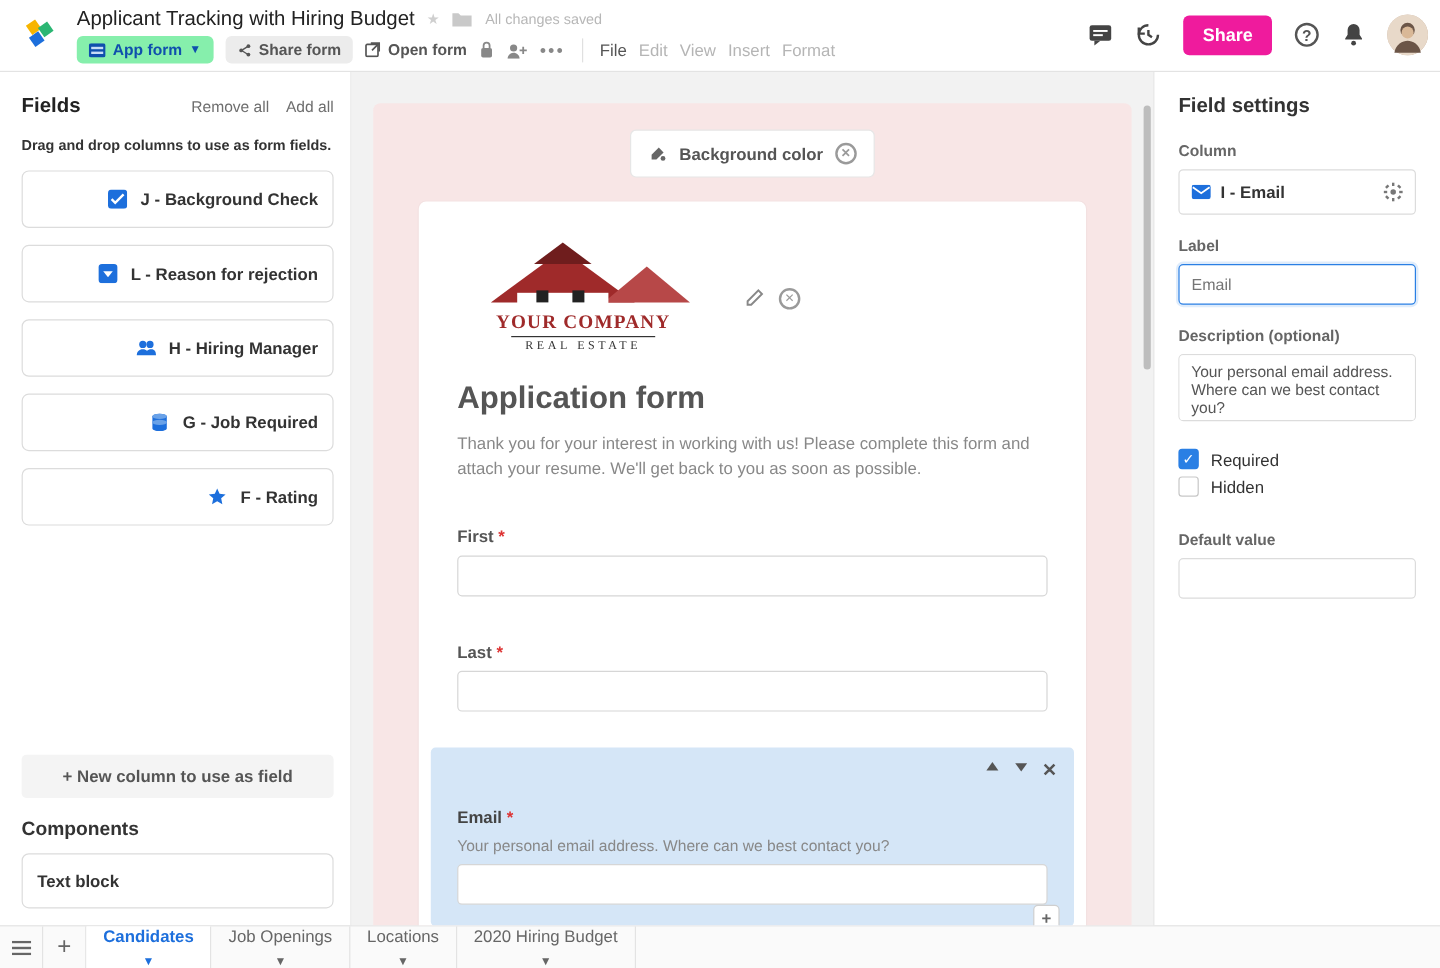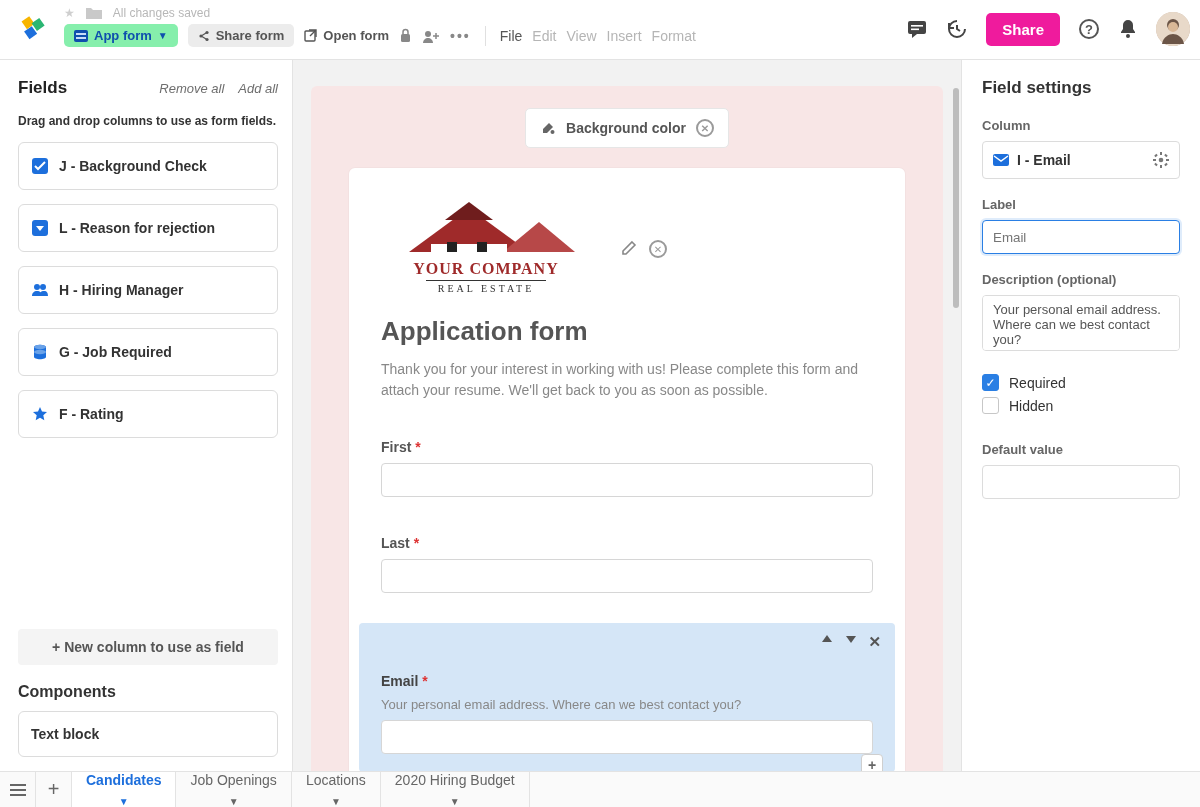--- a/index.html
+++ b/index.html
@@ -29,23 +29,23 @@
   .spacer{flex:1;}
   .right-tools{display:flex;align-items:center;gap:18px;margin-top:6px;}
   .icon-btn{background:none;border:none;color:#555;font-size:20px;line-height:1;}
   .share-btn{background:var(--pink);color:#fff;font-weight:700;padding:8px 16px;border-radius:5px;font-size:15px;}
   .avatar{width:34px;height:34px;border-radius:50%;background:linear-gradient(135deg,#d7c6b6,#b79b85);display:flex;align-items:center;justify-content:center;font-size:18px;}
   
   .main{flex:1;display:flex;min-height:0;}
   .left{width:293px;border-right:1px solid var(--border);padding:18px 14px 0 18px;display:flex;flex-direction:column;min-height:0;}
   .left h2{margin:0;font-size:17px;font-weight:700;color:#222;}
   .left-head{display:flex;align-items:center;justify-content:space-between;margin-bottom:10px;}
-  .left-links a{color:#6e6e6e;font-size:13px;margin-left:10px;cursor:pointer;font-style:italic;}
+  .left-links a{color:#6e6e6e;font-size:13px;margin-left:10px;cursor:pointer;}
   .left-note{font-size:12px;font-weight:700;color:#333;margin:6px 0 14px;}
-  .field-card{border:1px solid #dcdcdc;border-radius:6px;padding:14px 12px;display:flex;align-items:center;gap:10px;margin-bottom:14px;background:#fff;font-weight:700;font-size:14px;color:#333;}
+  .field-card{border:1px solid #dcdcdc;border-radius:6px;padding:14px 12px;display:flex;align-items:center;gap:10px;margin-bottom:14px;background:#fff;font-weight:700;font-size:14px;color:#333;justify-content:flex-end;}
   .field-icon{width:18px;height:18px;flex:0 0 18px;color:var(--blue);display:flex;align-items:center;justify-content:center;}
   .new-col{margin-top:auto;}
   .new-col-btn{width:100%;text-align:center;background:var(--soft);color:#555;padding:10px;border-radius:4px;font-weight:600;font-size:14px;}
   .components-h{font-size:16px;font-weight:700;margin:18px 0 10px;}
   .comp-card{border:1px solid #dcdcdc;border-radius:6px;padding:14px 12px;font-weight:600;color:#333;}
   
   .center{flex:1;background:#f2f2f2;position:relative;min-height:0;display:flex;justify-content:center;overflow:hidden;}
   .center-inner{width:100%;max-width:660px;padding-top:26px;}
   .rose-panel{background:var(--rose);border-radius:6px;min-height:1300px;position:relative;padding-top:22px;margin:0 14px;}
   .bg-pill{display:flex;align-items:center;gap:10px;background:#fff;border:1px solid #e6e6e6;border-radius:5px;padding:10px 14px;font-weight:600;color:#555;margin:0 auto 20px;width:fit-content;}
@@ -103,20 +103,21 @@
     <svg viewBox="0 0 40 40">
         <g transform="rotate(10 20 20)">
       <rect x="8" y="8" width="11" height="11" fill="#f7b500" transform="rotate(45 13 13)"></rect>
       <rect x="20" y="8" width="11" height="11" fill="#2bb673" transform="rotate(45 25 13)"></rect>
       <rect x="13" y="19" width="11" height="11" fill="#1d6fdc" transform="rotate(45 18 24)"></rect>
     </g>
       </svg>
   </div>
   <div class="doc-area">
     <div class="doc-row">
+      <div class="doc-title">Applicant Tracking with Hiring Budget</div>
       <div class="doc-meta">
         <span style="color:#cfcfcf;">★</span>
         <span>
           <svg width="18" height="14">
               <path d="M1 2h5l2 2h9v9H1z" fill="#c9c9c9"></path>
             </svg>
         </span>
         <span>All changes saved</span>
       </div>
     </div>

